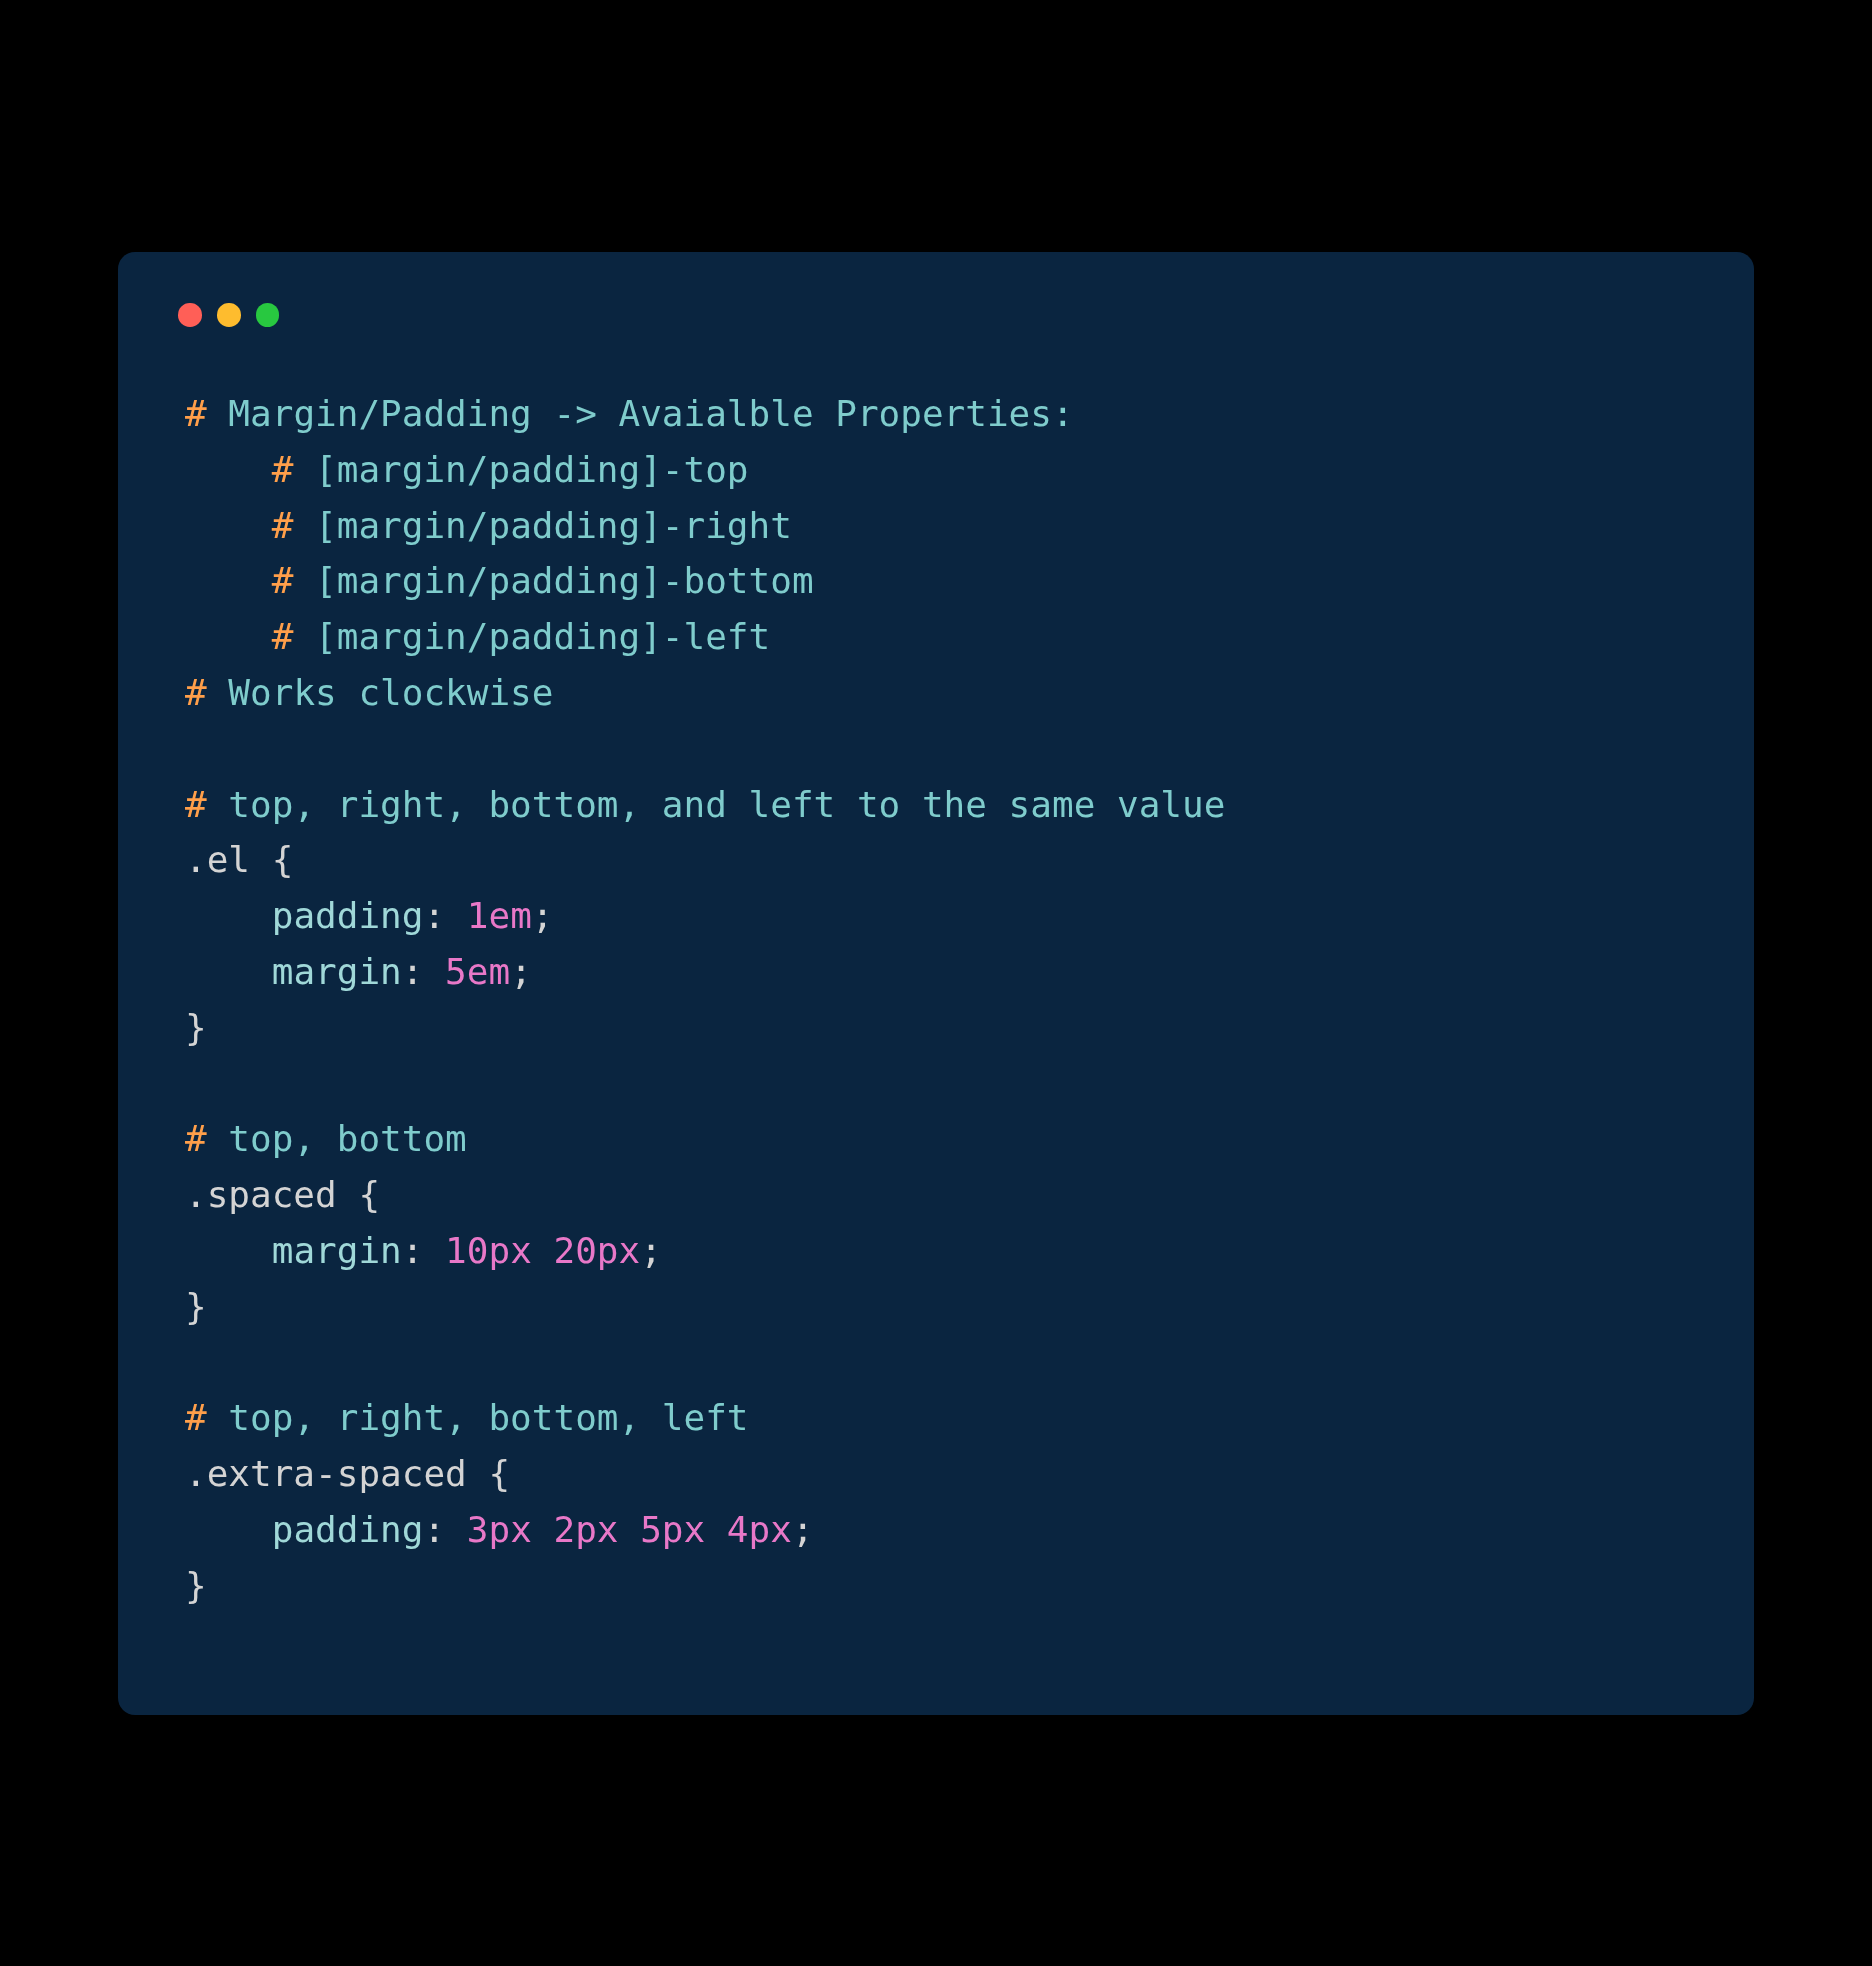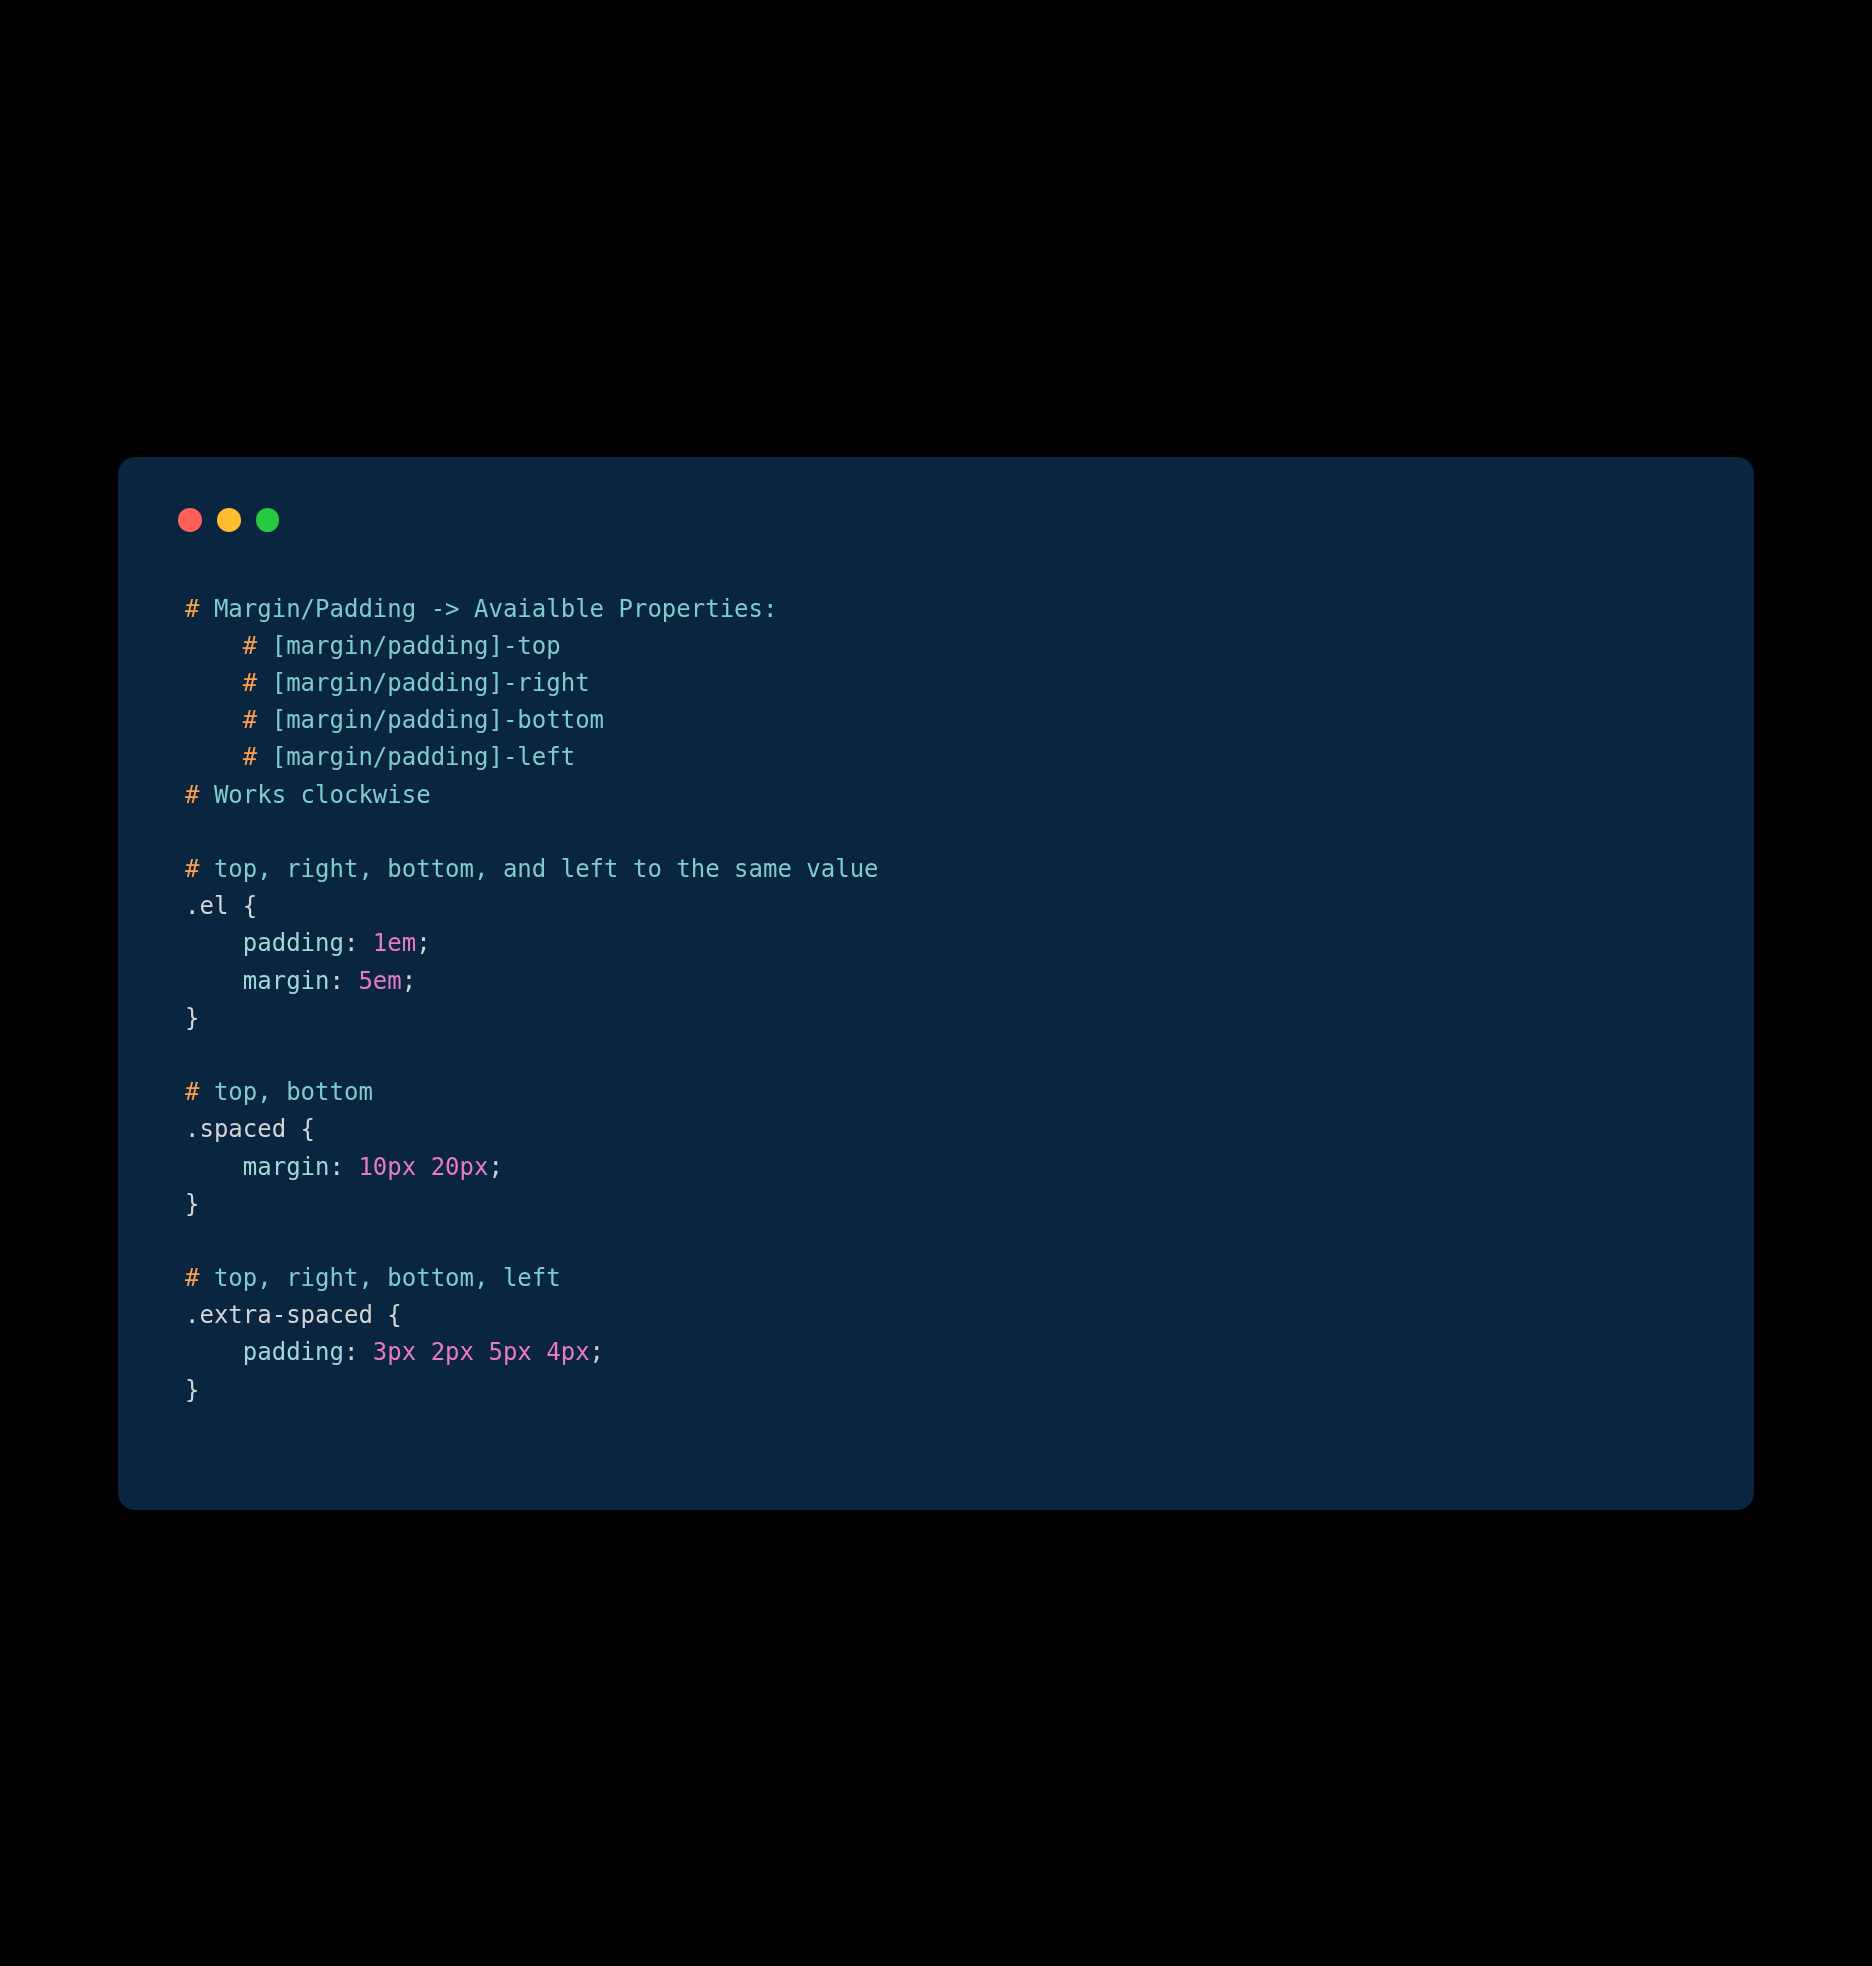--- a/index.html
+++ b/index.html
@@ -31,21 +31,21 @@
     }
     .light {
       width: 23.6px;
       height: 23.6px;
       border-radius: 50%;
     }
     .light.red { background: #ff5f57; }
     .light.yellow { background: #febc2e; }
     .light.green { background: #28c840; }
     .code {
-      font-size: 24px;
+      font-size: 36px;
       line-height: 1.55;
       white-space: pre;
       color: #a0d8d8;
     }
     .hash { color: #ff9f4a; }
     .comment { color: #7fcccc; }
     .selector { color: #d4d4d4; }
     .brace { color: #d4d4d4; }
     .property { color: #a0d8d8; }
     .value { color: #e878c8; }

